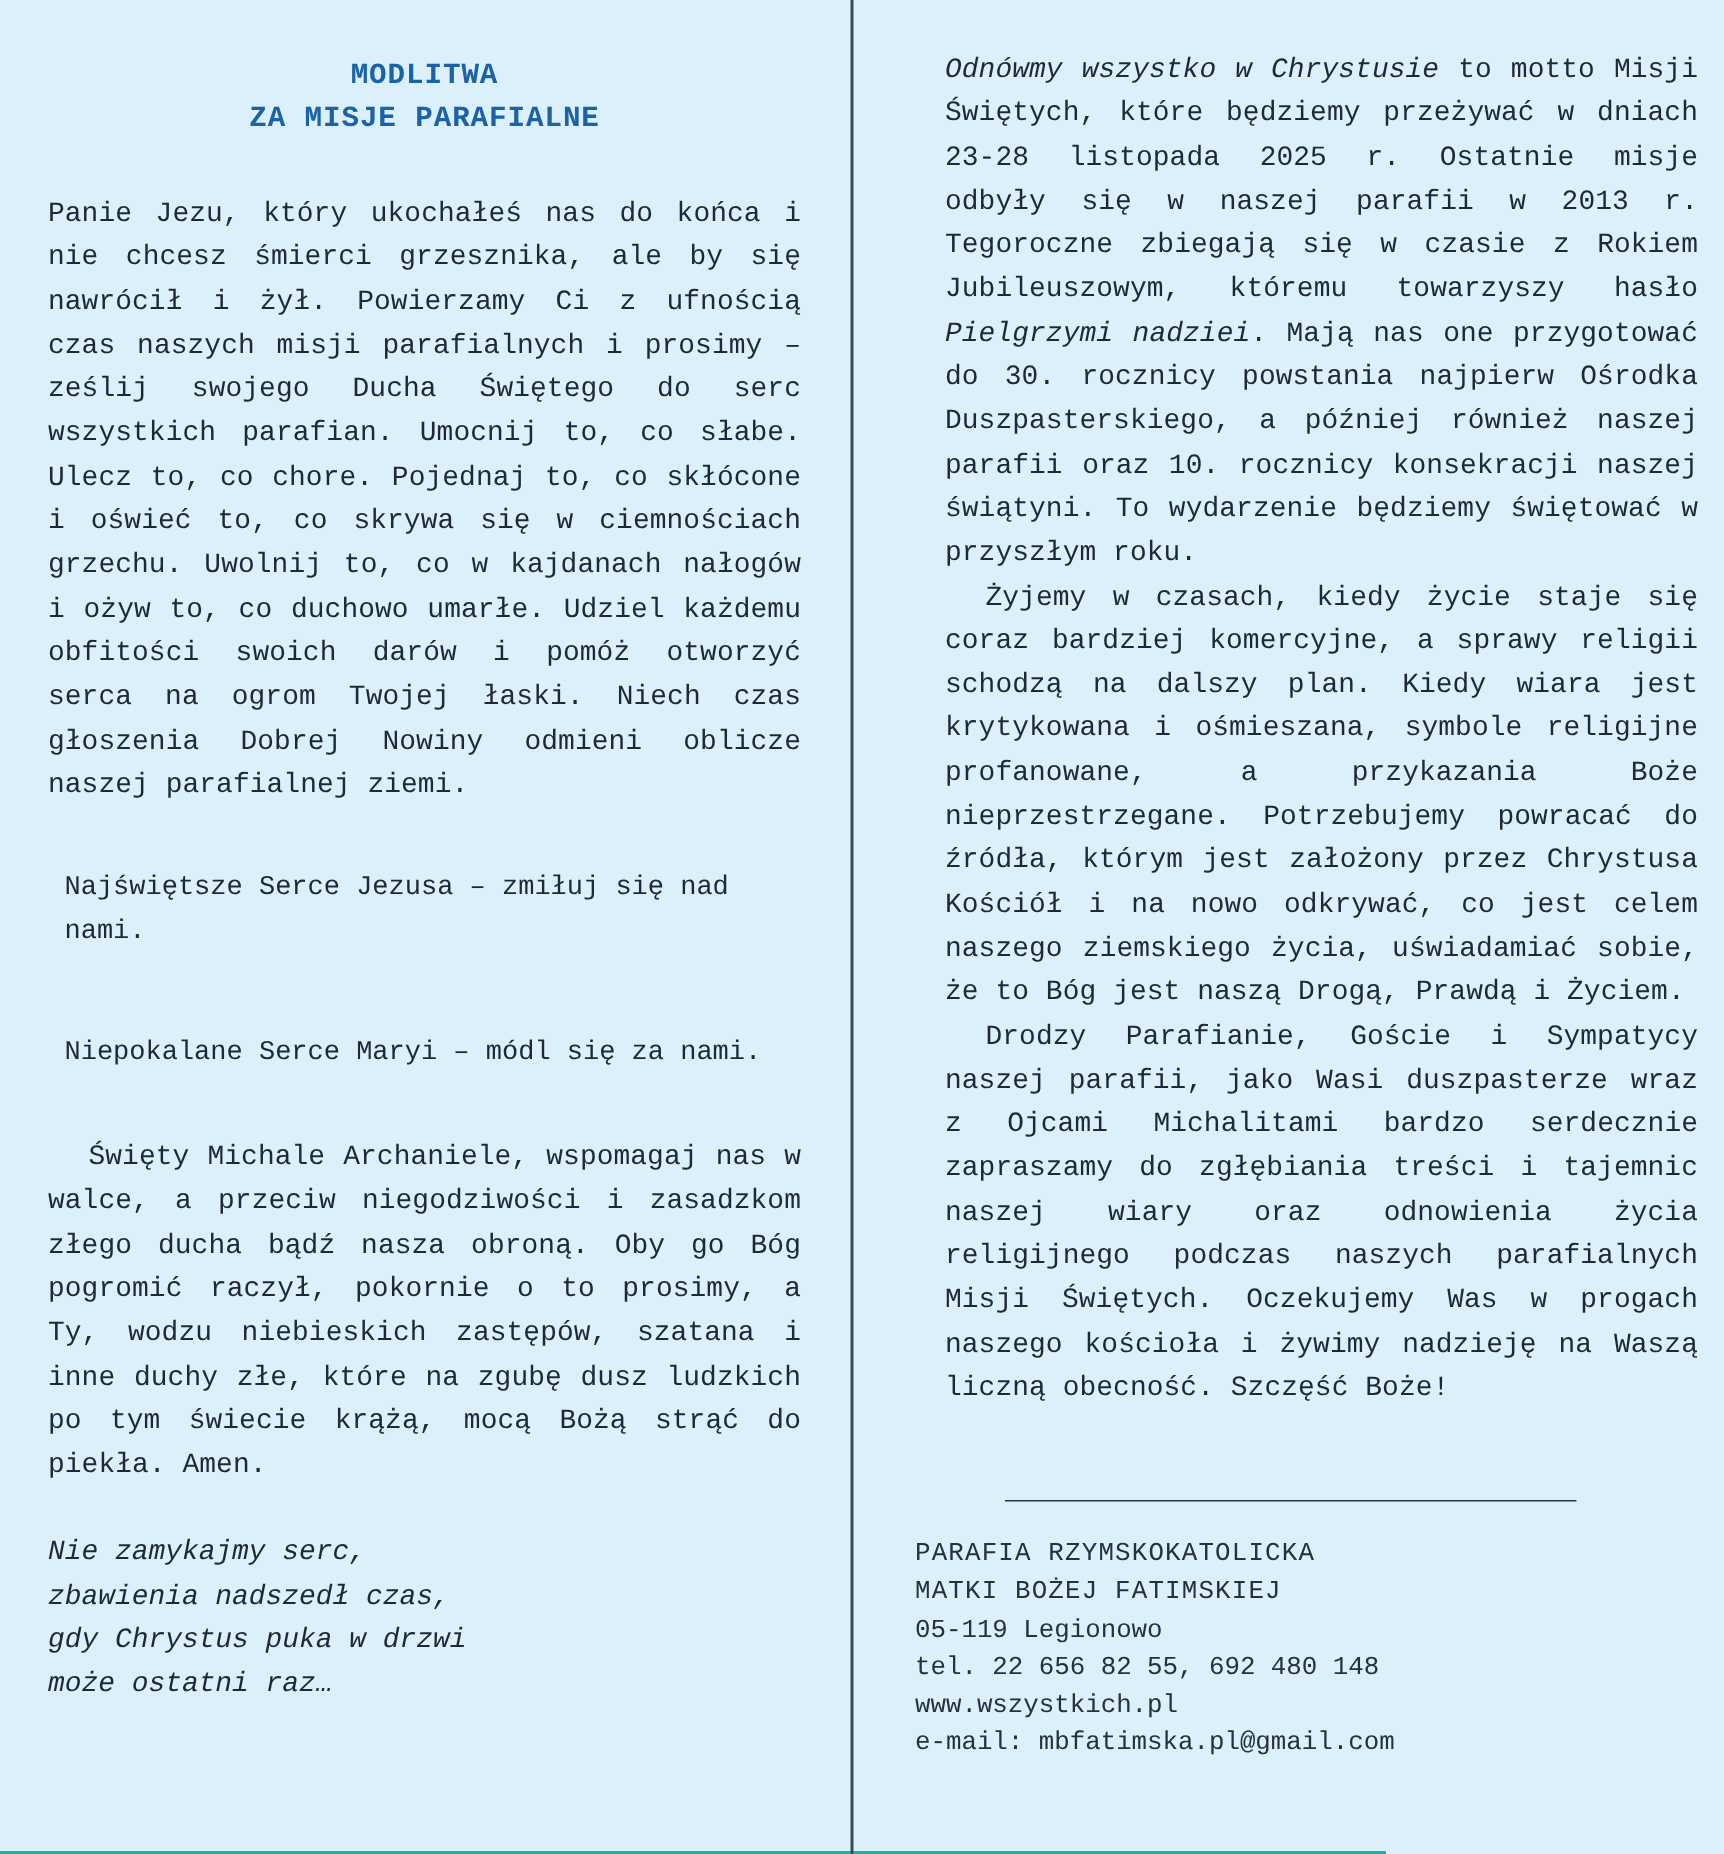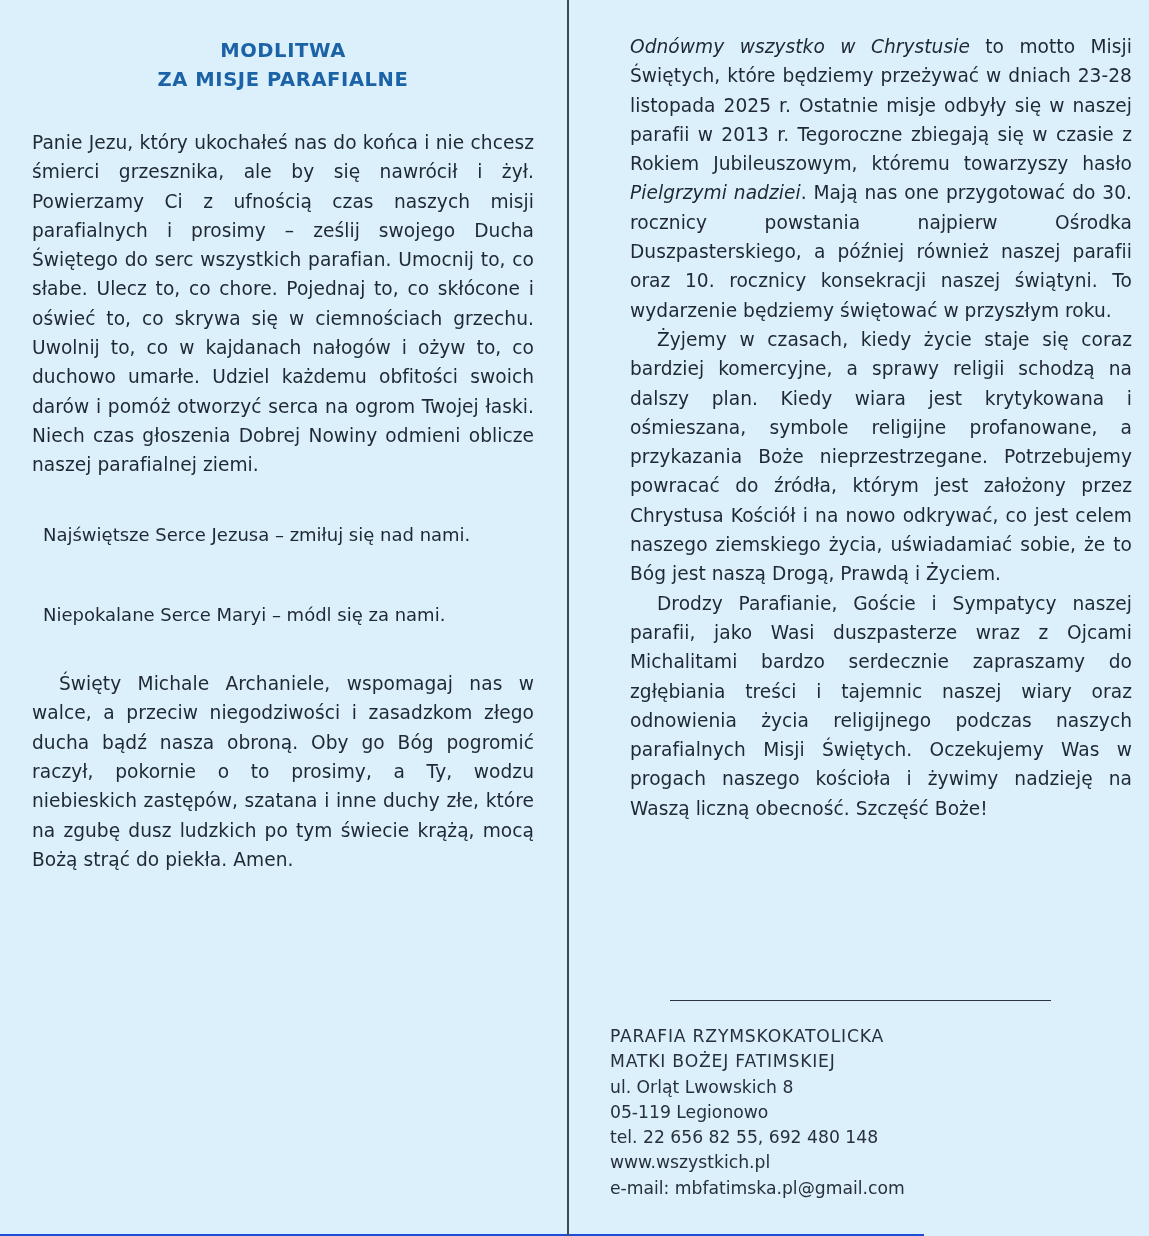--- a/index.html
+++ b/index.html
@@ -13,21 +13,22 @@
     position: relative;
     overflow: hidden;
     font-family: "DejaVu Sans", sans-serif;
     color: #1f2833;
   }
   .page {
     position: absolute;
     left: 0; top: 0;
     width: 924px;
     height: 1234px;
-    border-bottom: 2px solid #1d4ed8;
+    border-bottom: 2px solid #14b8a6;
+    font-family: Liberation Mono, monospace;
   }
   .divider {
     position: absolute;
     left: 567px;
     top: 0;
     width: 2px;
     height: 1236px;
     background: #3b4a58;
   }
   .col {
@@ -113,36 +114,41 @@
 
     <div class="prayer-body">
       <p class="para">Panie Jezu, który ukochałeś nas do końca i nie chcesz śmierci grzesznika, ale by się nawrócił i żył. Powierzamy Ci z ufnością czas naszych misji parafialnych i prosimy – ześlij swojego Ducha Świętego do serc wszystkich parafian. Umocnij to, co słabe. Ulecz to, co chore. Pojednaj to, co skłócone i oświeć to, co skrywa się w ciemnościach grzechu. Uwolnij to, co w kajdanach nałogów i ożyw to, co duchowo umarłe. Udziel każdemu obfitości swoich darów i pomóż otworzyć serca na ogrom Twojej łaski. Niech czas głoszenia Dobrej Nowiny odmieni oblicze naszej parafialnej ziemi.</p>
       <div class="gap"></div>
       <p class="invoc">Najświętsze Serce Jezusa – zmiłuj się nad nami.</p>
       <div class="gap"></div>
       <p class="invoc">Niepokalane Serce Maryi – módl się za nami.</p>
       <div class="gap"></div>
       <p class="para indent">Święty Michale Archaniele, wspomagaj nas w walce, a przeciw niegodziwości i zasadzkom złego ducha bądź nasza obroną. Oby go Bóg pogromić raczył, pokornie o to prosimy, a Ty, wodzu niebieskich zastępów, szatana i inne duchy złe, które na zgubę dusz ludzkich po tym świecie krążą, mocą Bożą strąć do piekła. Amen.</p>
       <div class="gap"></div>
+      <p class="verse">
+        <span class="vl">Nie zamykajmy serc,</span>
+        <span class="vl">zbawienia nadszedł czas,</span>
+        <span class="vl">gdy Chrystus puka w drzwi</span>
+        <span class="vl">może ostatni raz…</span>
+      </p>
     </div>
   </div>
 
   <div class="col col-right">
     <div class="right-text">
       <p class="para"><em>Odnówmy wszystko w Chrystusie</em><span> to motto Misji Świętych, które będziemy przeżywać w dniach 23-28 listopada 2025 r. Ostatnie misje odbyły się w naszej parafii w 2013 r. Tegoroczne zbiegają się w czasie z Rokiem Jubileuszowym, któremu towarzyszy hasło </span><em>Pielgrzymi nadziei</em><span>. Mają nas one przygotować do 30. rocznicy powstania najpierw Ośrodka Duszpasterskiego, a później również naszej parafii oraz 10. rocznicy konsekracji naszej świątyni. To wydarzenie będziemy świętować w przyszłym roku.</span></p>
       <p class="para indent">Żyjemy w czasach, kiedy życie staje się coraz bardziej komercyjne, a sprawy religii schodzą na dalszy plan. Kiedy wiara jest krytykowana i ośmieszana, symbole religijne profanowane, a przykazania Boże nieprzestrzegane. Potrzebujemy powracać do źródła, którym jest założony przez Chrystusa Kościół i na nowo odkrywać, co jest celem naszego ziemskiego życia, uświadamiać sobie, że to Bóg jest naszą Drogą, Prawdą i Życiem.</p>
       <p class="para indent">Drodzy Parafianie, Goście i Sympatycy naszej parafii, jako Wasi duszpasterze wraz z Ojcami Michalitami bardzo serdecznie zapraszamy do zgłębiania treści i tajemnic naszej wiary oraz odnowienia życia religijnego podczas naszych parafialnych Misji Świętych. Oczekujemy Was w progach naszego kościoła i żywimy nadzieję na Waszą liczną obecność. Szczęść Boże!</p>
     </div>
   </div>
 
   <div class="rule"></div>
 
   <div class="footer">
     <span class="fl caps">PARAFIA RZYMSKOKATOLICKA</span>
     <span class="fl caps">MATKI BOŻEJ FATIMSKIEJ</span>
-    <span class="fl">ul. Orląt Lwowskich 8</span>
     <span class="fl">05-119 Legionowo</span>
     <span class="fl">tel. 22 656 82 55, 692 480 148</span>
     <span class="fl">www.wszystkich.pl</span>
     <span class="fl">e-mail: mbfatimska.pl@gmail.com</span>
   </div>
 
 </div>
 
 </body></html>

